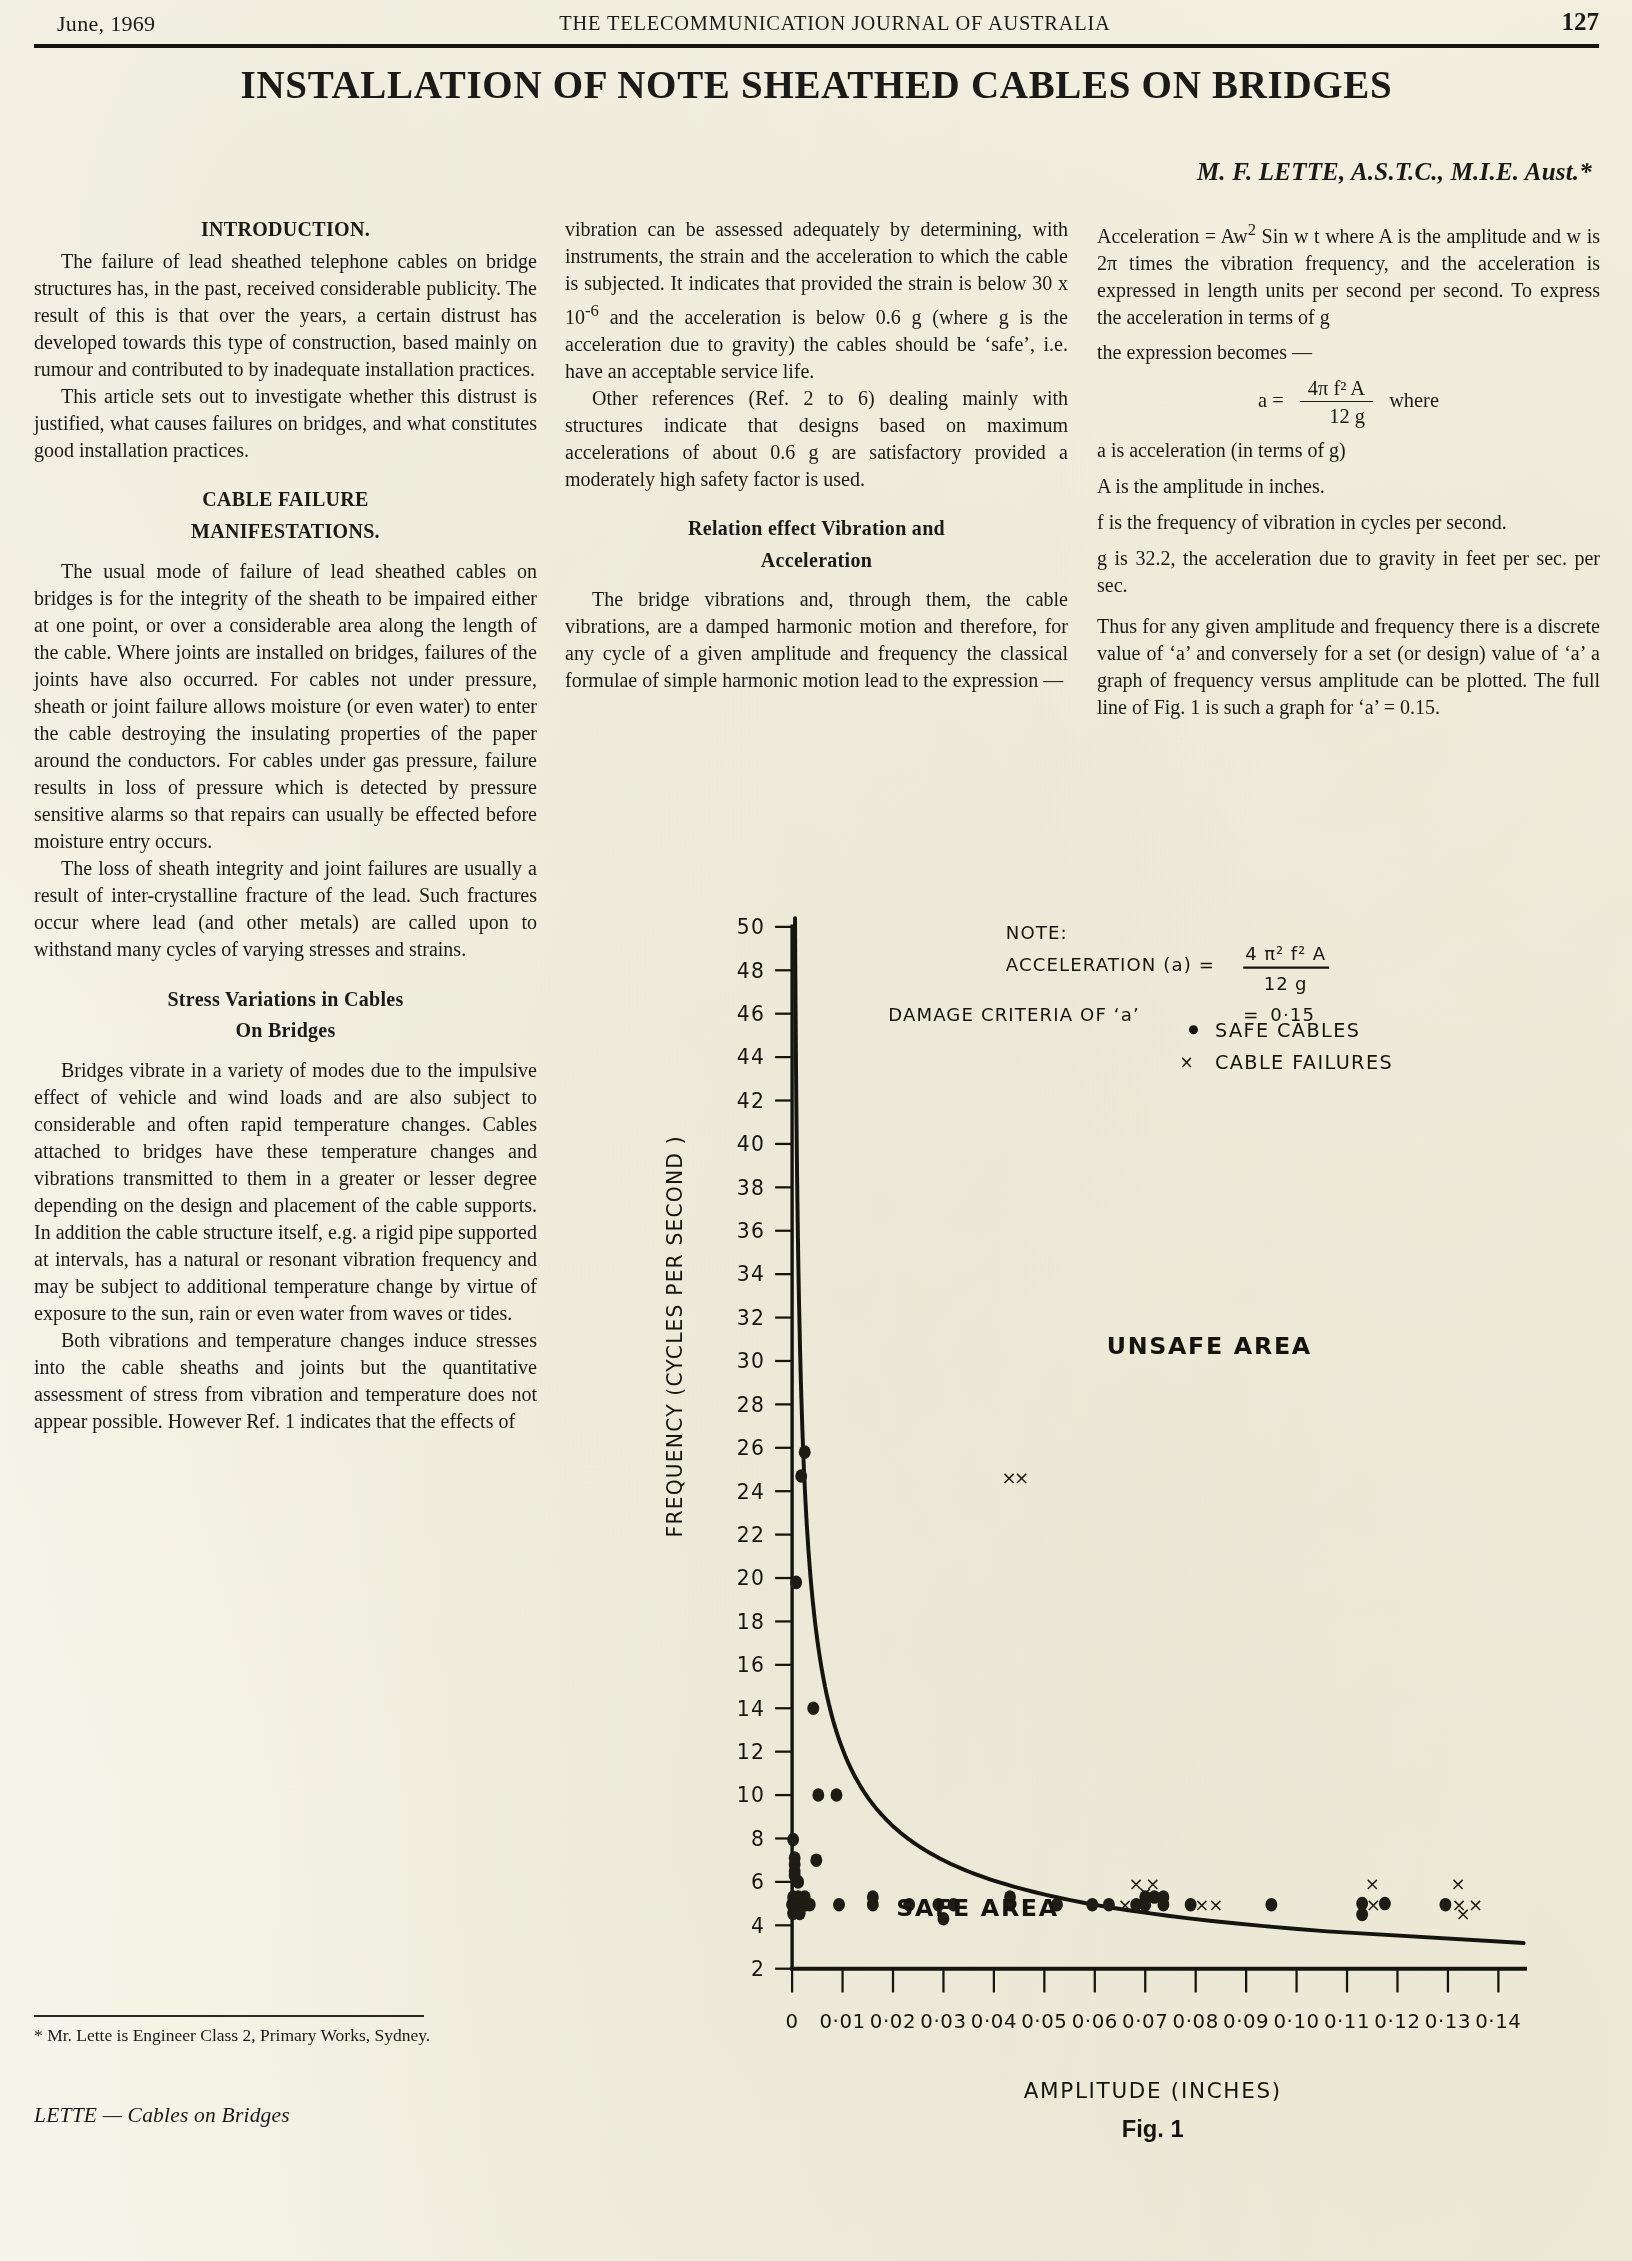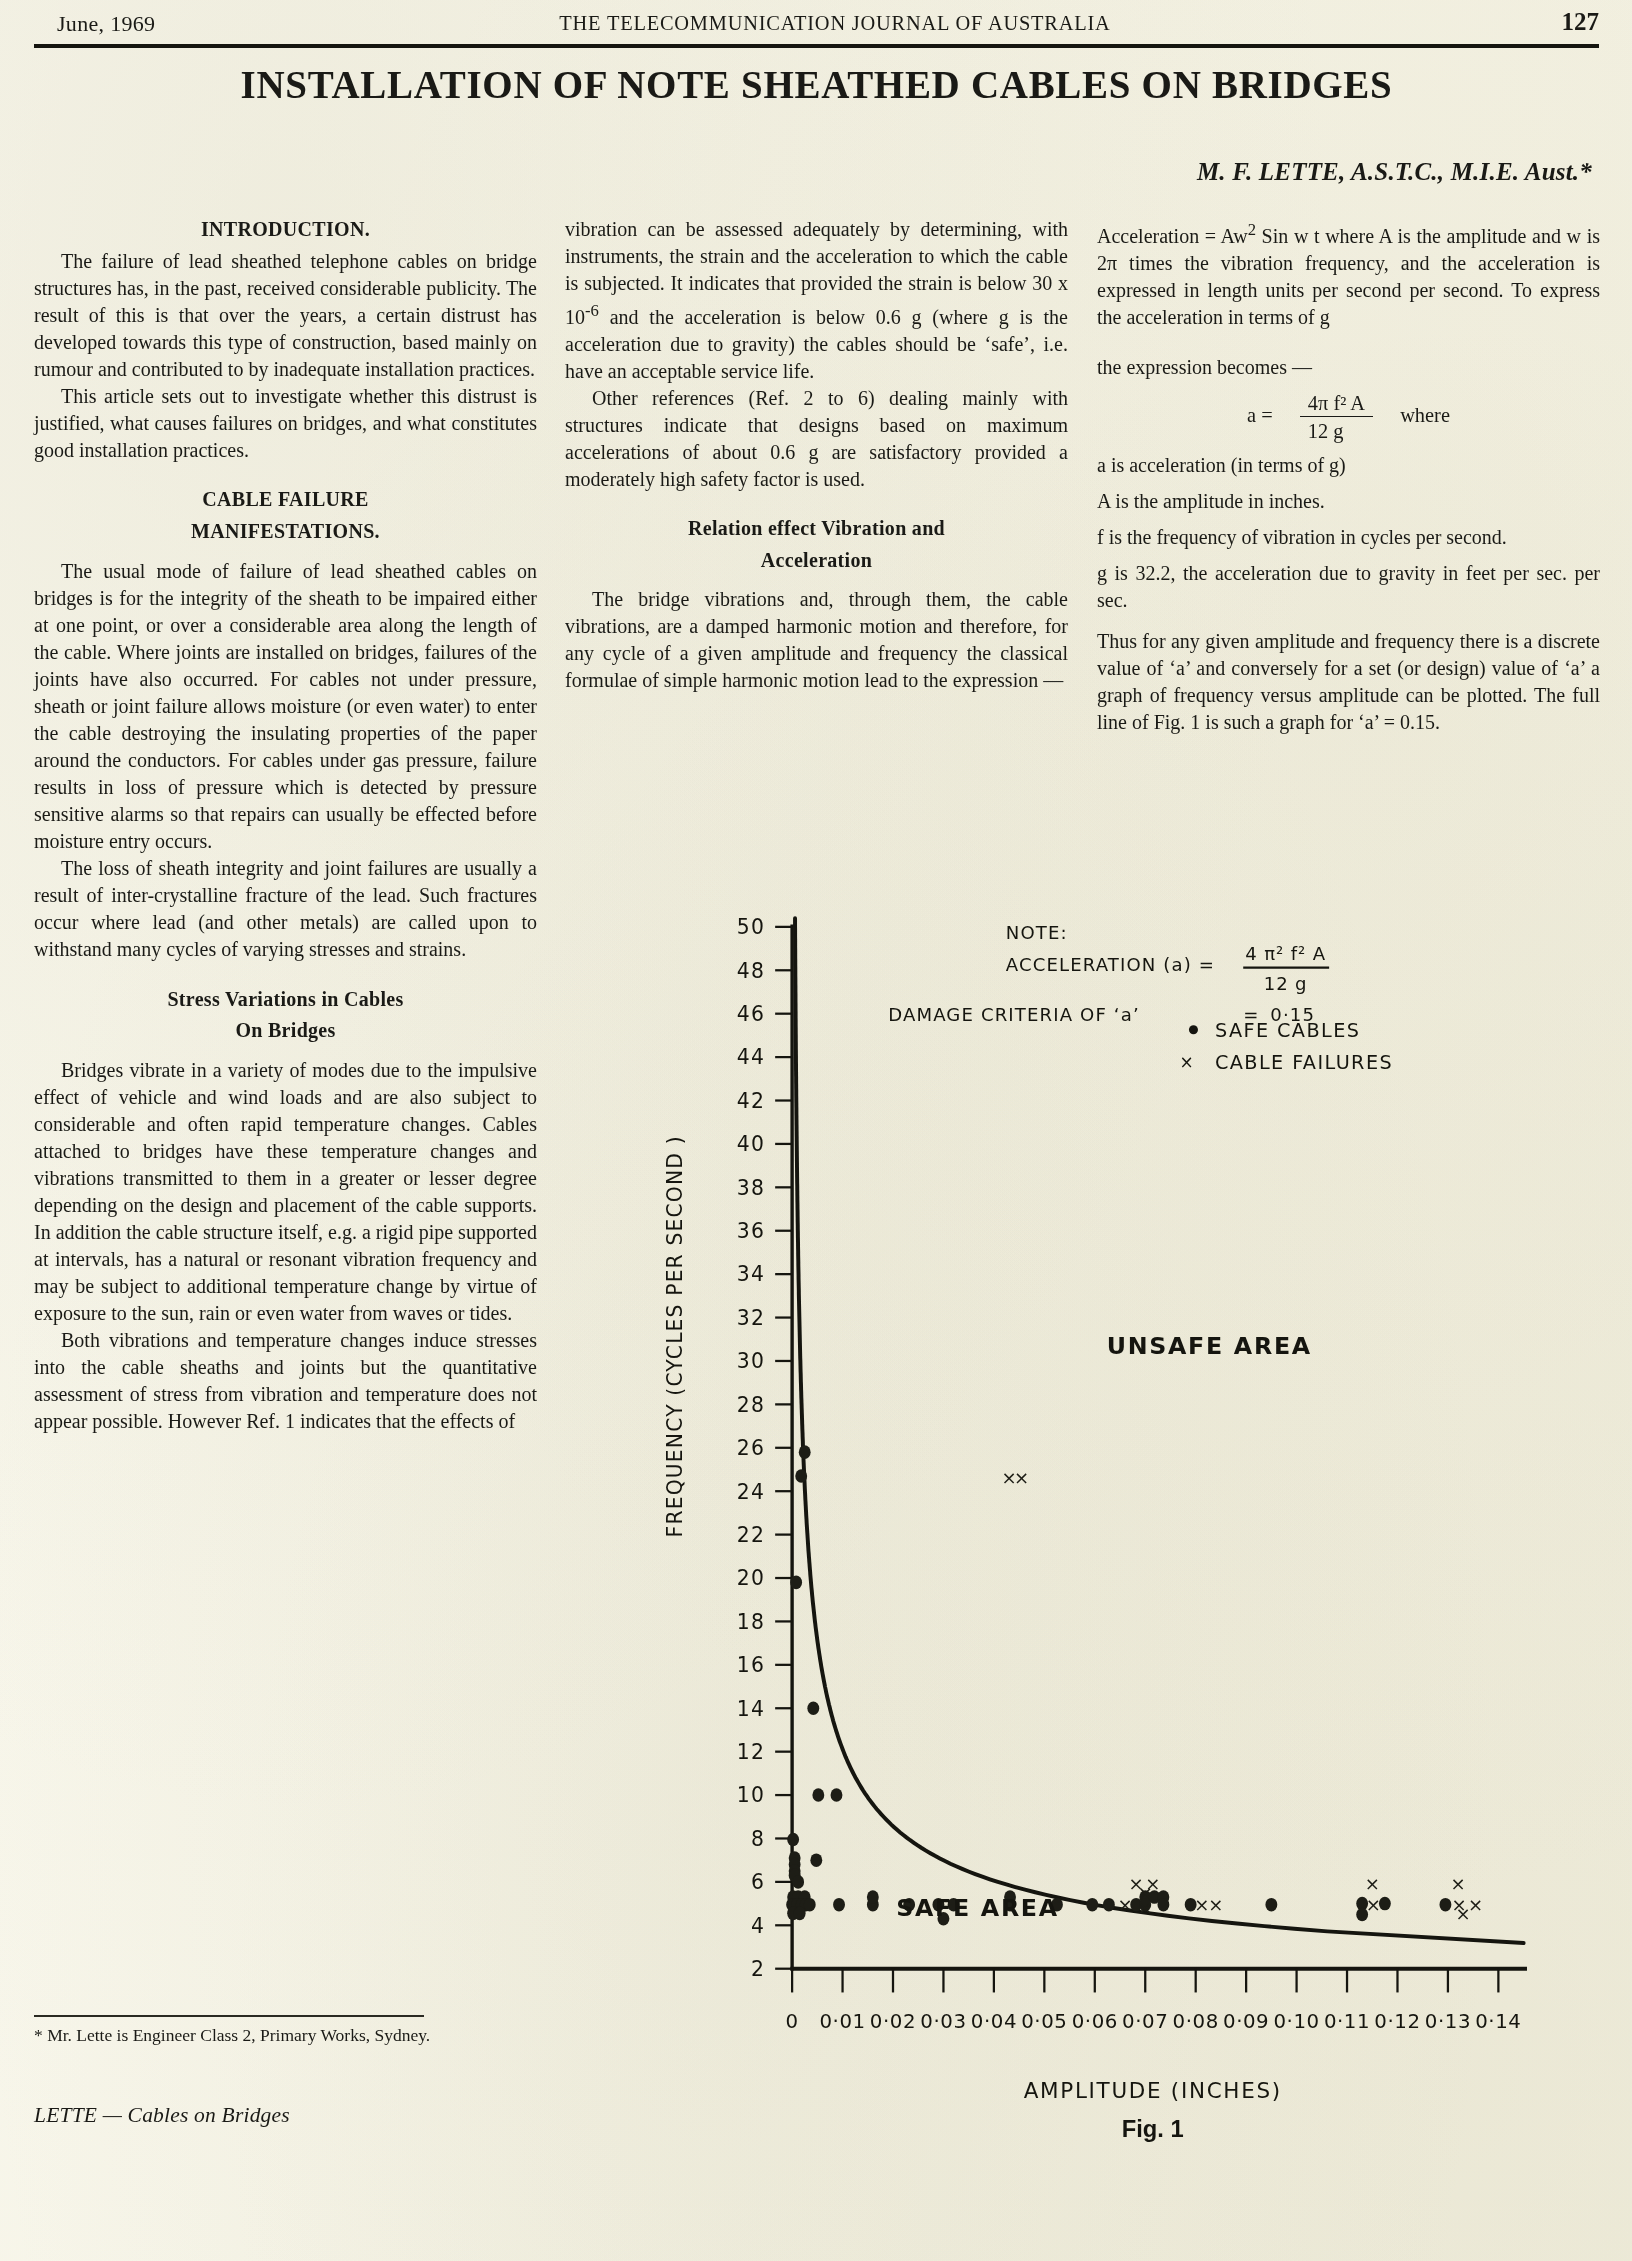--- a/index.html
+++ b/index.html
@@ -85,22 +85,22 @@
   
   .formula-block{
     margin:10.2px 0 8px 0;
     text-align:center;
     font-size:20.4px;
     line-height:24px;
   }
   .frac{
     display:inline-block;
     vertical-align:middle;
-    text-align:left;
-    margin:0 22px;
+    text-align:right;
+    margin:0 11px;
   }
   .frac .num{ display:block; padding:0 8px 1.1px 8px; }
   .frac .bar{ display:block; border-top:1.7px solid #1a1a16; }
   .frac .den{ display:block; padding:1.7px 8px 0 8px; }
 
   .deflist > div{ margin-top:9px; }
 
   
   .fn-rule{
     position:absolute; left:34px; top:2015px; width:390px; height:1.7px;
@@ -171,21 +171,21 @@
   <div class="hdr sp-before">Relation effect Vibration and</div>
   <div class="hdr">Acceleration</div>
   <p class="body" style="margin-top:12.4px">The bridge vibrations and, through them, the cable vibrations, are a damped harmonic motion and therefore, for any cycle of a given amplitude and frequency the classical formulae of simple harmonic motion lead to the expression —</p>
 </div>
 
 <div class="col col3">
   <p class="body noindent"><span>Acceleration</span>
     <span>=</span>
     <span>Aw</span><sup>2</sup><span> Sin w t where A is the amplitude and w is 2π times the vibration frequency, and the acceleration is expressed in length units per second per second. To express the acceleration in terms of g</span></p>
 
-  <p class="body noindent" style="margin-top:23px">the expression becomes —</p>
+  <p class="body noindent" style="margin-top:8px">the expression becomes —</p>
 
   <div class="formula-block">
     <span>a</span>
     <span>=</span>
     <span class="frac">
       <span class="num">4π f² A</span>
       <span class="bar"></span>
       <span class="den">12 g</span>
     </span>
     <span>where</span>

